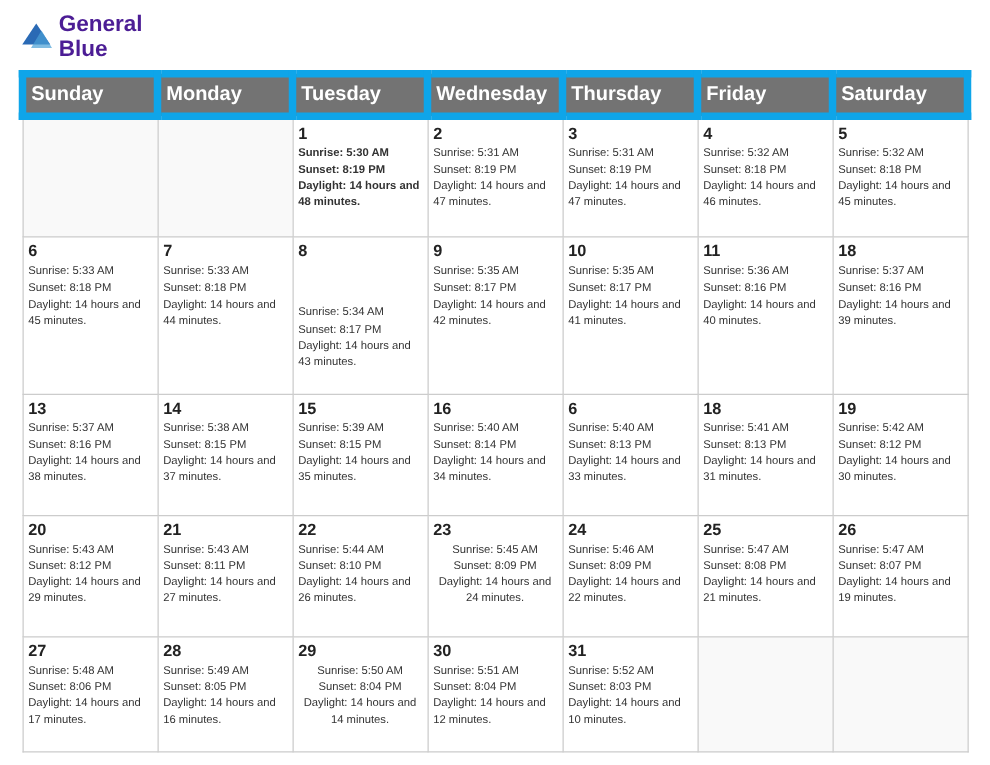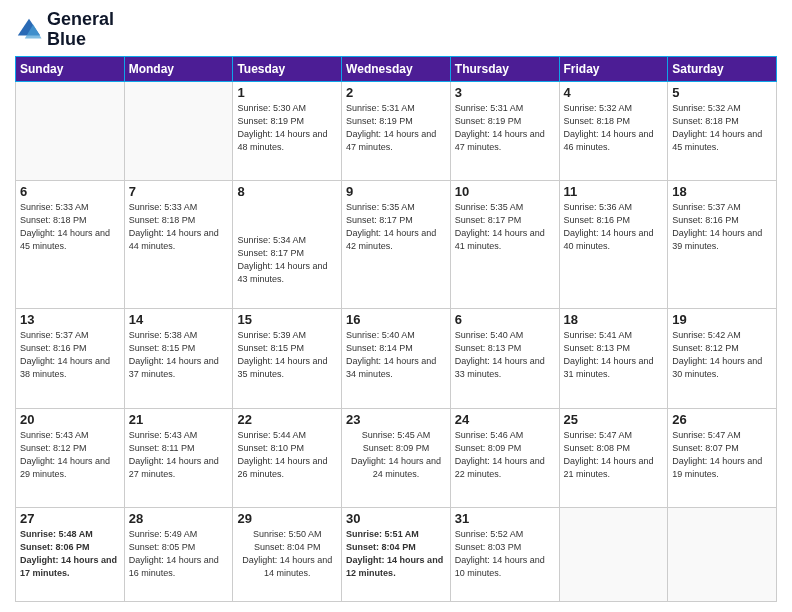--- a/index.html
+++ b/index.html
@@ -24,21 +24,21 @@
       margin-bottom: 6px;
     }
     .logo {
       display: flex;
       align-items: center;
       gap: 4px;
     }
     .logo-text {
       font-size: 18px;
       font-weight: bold;
-      color: #0f172a;
+      color: #4c1d95;
       line-height: 1.1;
     }
     .logo-icon {
       width: 28px;
       height: 28px;
     }
     .title-block {
       text-align: right;
     }
     .month-title {
@@ -52,27 +52,27 @@
       color: #333;
     }
     .calendar {
       flex: 1;
       border: 1px solid #ccc;
       border-collapse: collapse;
       width: 100%;
       table-layout: fixed;
     }
     .calendar th {
-      background-color: #4c1d95;
+      background-color: #737373;
       color: #fff;
-      font-size: 12px;
+      font-size: 16px;
       font-weight: bold;
       padding: 5px 4px;
       text-align: left;
-      border: 1px solid #0ea5e9;
+      border: 6px solid #0ea5e9;
     }
     .calendar td {
       border: 1px solid #ccc;
       vertical-align: top;
       padding: 3px 4px;
       font-size: 9.5px;
       color: #333;
       height: 85px;
       width: 14.28%;
       background: #fff;
@@ -123,21 +123,21 @@
           <th>Friday</th>
           <th>Saturday</th>
         </tr>
     </thead>
     <tbody id="calendar-body">
         <tr>
           <td class="empty"></td>
           <td class="empty"></td>
           <td>
             <div class="day-num">1</div>
-            <div class="cell-text" style="white-space: pre-line;">Sunrise: 5:30 AM
+            <div class="cell-text" style="white-space: pre-line; font-weight: bold;">Sunrise: 5:30 AM
 Sunset: 8:19 PM
 Daylight: 14 hours and 48 minutes.</div>
           </td>
           <td>
             <div class="day-num">2</div>
             <div class="cell-text" style="white-space: pre-line;">Sunrise: 5:31 AM
 Sunset: 8:19 PM
 Daylight: 14 hours and 47 minutes.</div>
           </td>
           <td>
@@ -287,39 +287,39 @@
           <td>
             <div class="day-num">26</div>
             <div class="cell-text" style="white-space: pre-line;">Sunrise: 5:47 AM
 Sunset: 8:07 PM
 Daylight: 14 hours and 19 minutes.</div>
           </td>
         </tr>
         <tr>
           <td>
             <div class="day-num">27</div>
-            <div class="cell-text" style="white-space: pre-line; font-weight: bold;">Sunrise: 5:48 AM
+            <div class="cell-text" style="white-space: pre-line;">Sunrise: 5:48 AM
 Sunset: 8:06 PM
 Daylight: 14 hours and 17 minutes.</div>
           </td>
           <td>
             <div class="day-num">28</div>
             <div class="cell-text" style="white-space: pre-line;">Sunrise: 5:49 AM
 Sunset: 8:05 PM
 Daylight: 14 hours and 16 minutes.</div>
           </td>
           <td>
             <div class="day-num">29</div>
             <div class="cell-text" style="white-space: pre-line; text-align: center;">Sunrise: 5:50 AM
 Sunset: 8:04 PM
 Daylight: 14 hours and 14 minutes.</div>
           </td>
           <td>
             <div class="day-num">30</div>
-            <div class="cell-text" style="white-space: pre-line; font-weight: bold;">Sunrise: 5:51 AM
+            <div class="cell-text" style="white-space: pre-line;">Sunrise: 5:51 AM
 Sunset: 8:04 PM
 Daylight: 14 hours and 12 minutes.</div>
           </td>
           <td>
             <div class="day-num">31</div>
             <div class="cell-text" style="white-space: pre-line;">Sunrise: 5:52 AM
 Sunset: 8:03 PM
 Daylight: 14 hours and 10 minutes.</div>
           </td>
           <td class="empty"></td>

